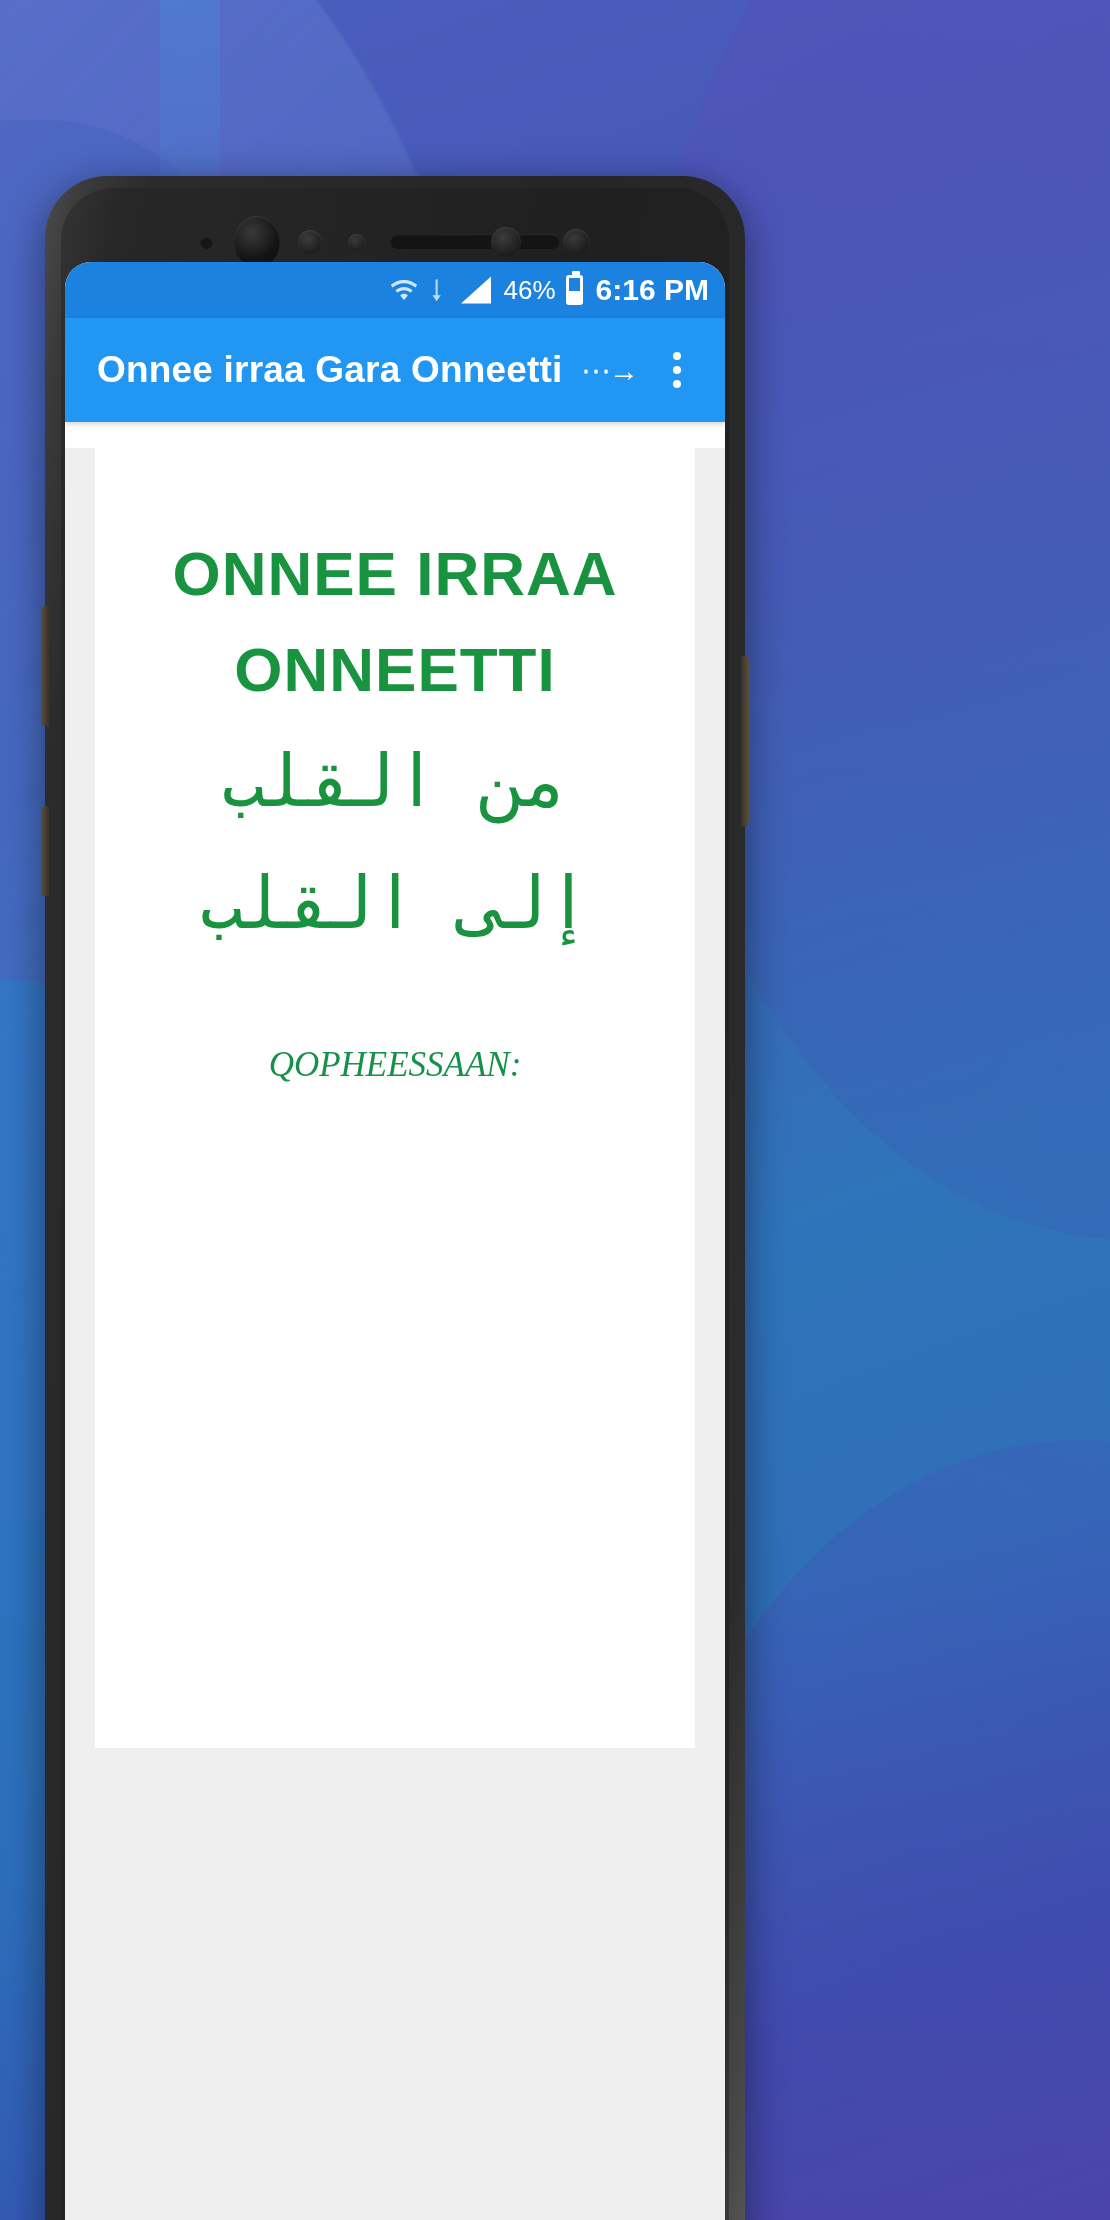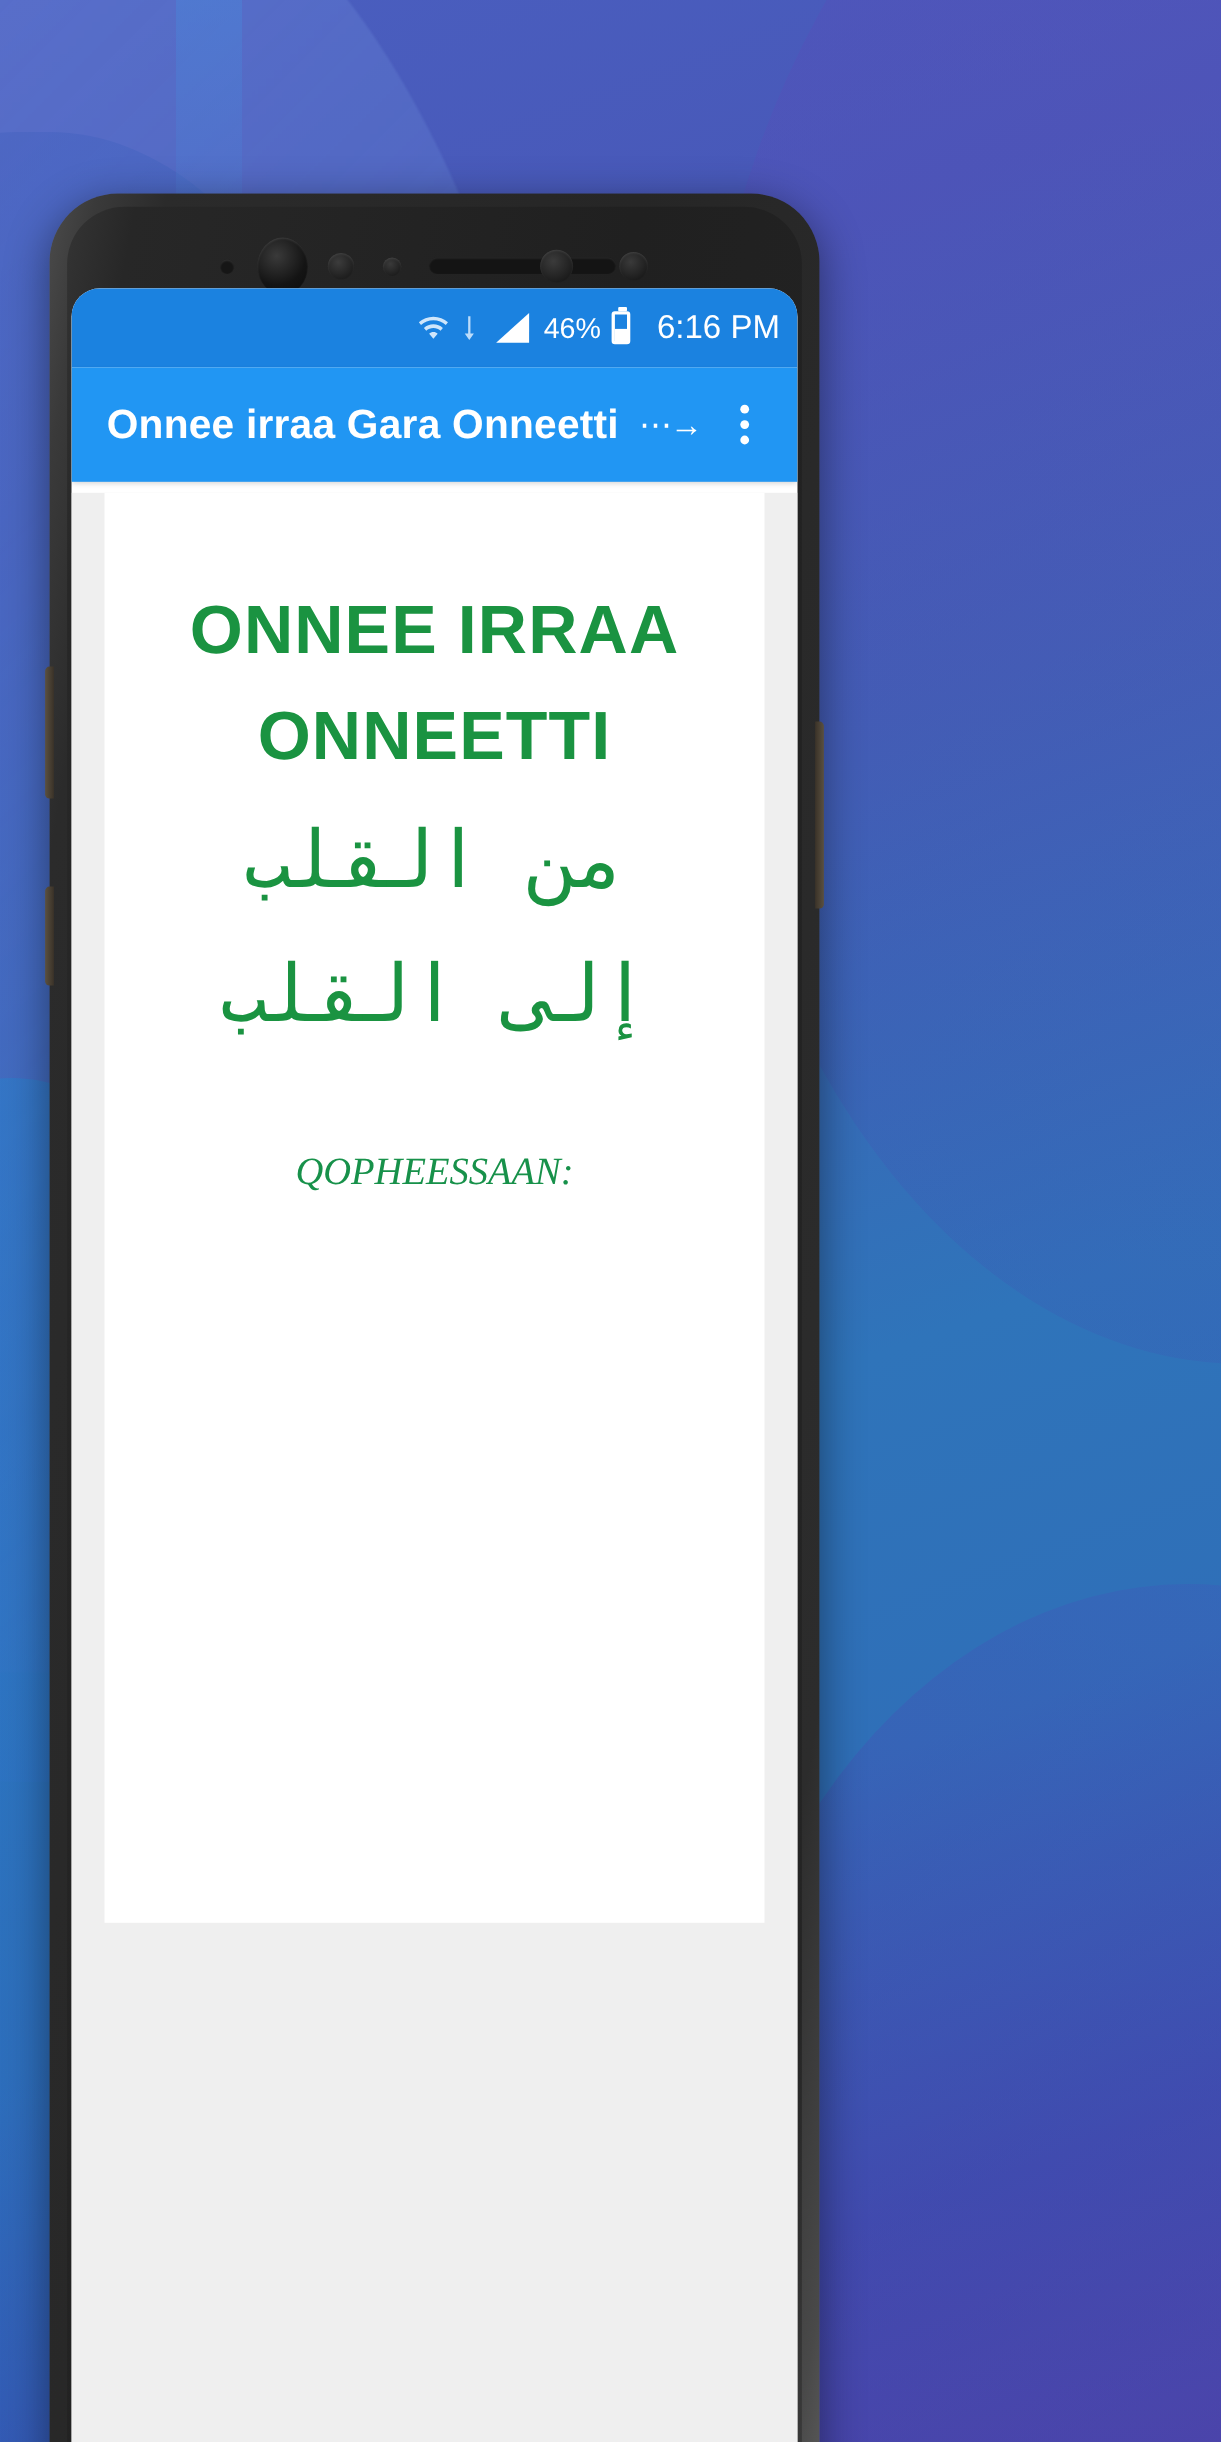--- a/index.html
+++ b/index.html
@@ -95,40 +95,40 @@
   .screen {
     position:absolute;
     left:20px; top:86px; right:20px; bottom:0;
     border-radius:26px 26px 0 0;
     overflow:hidden;
     background:#ffffff;
   }
 
   
   .statusbar {
-    height:72px;
+    height:56px;
     background:#1b82e0;
     display:flex; align-items:center; justify-content:flex-end;
     padding:0 16px 0 10px;
     gap:10px;
   }
   .sb-icon { display:flex; align-items:center; }
   .sb-batt-pct { color:#ffffff; font-size:26px; font-weight:500; }
   .battery {
     width:17px; height:30px;
     border:3px solid #ffffff; border-radius:3px;
     position:relative;
     display:flex; align-items:flex-end;
   }
   .battery::before {
     content:""; position:absolute; top:-7px; left:3px;
     width:8px; height:4px; background:#ffffff; border-radius:1px;
   }
   .battery-fill { width:100%; height:46%; background:#ffffff; }
-  .clock { color:#ffffff; font-size:30px; font-weight:400; margin-left:14px; }
+  .clock { color:#ffffff; font-size:30px; font-weight:700; margin-left:3px; }
 
   
   .appbar {
     height:104px;
     background:#2196f3;
     display:flex; align-items:center;
     padding:0 26px 0 32px;
     box-shadow:0 2px 5px rgba(0,0,0,.18);
   }
   .appbar-title {

